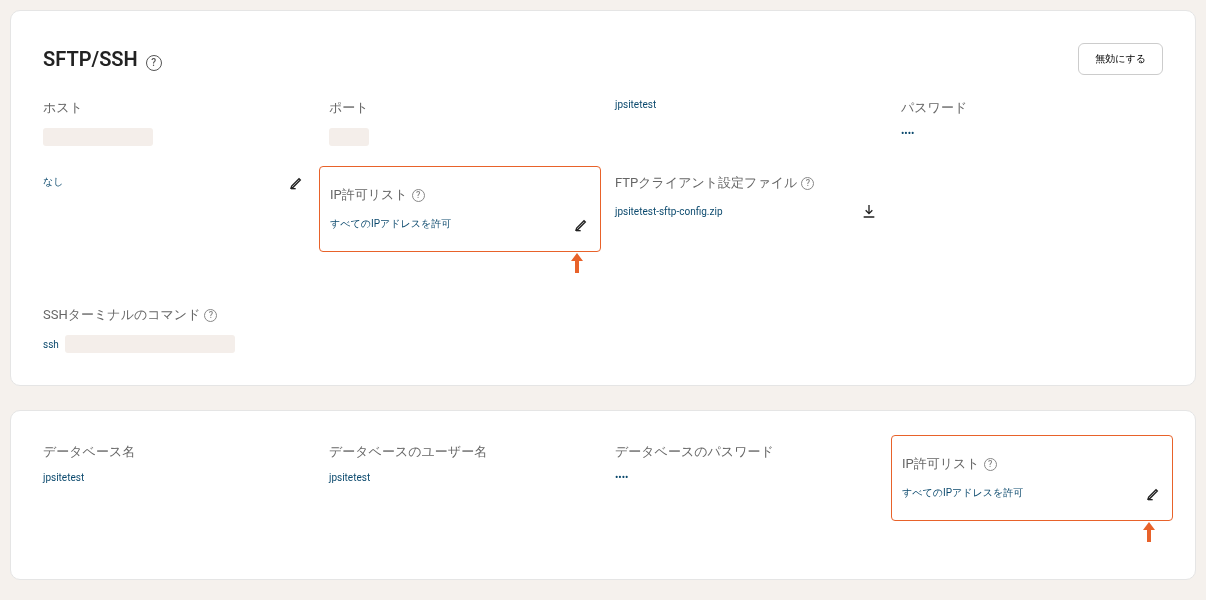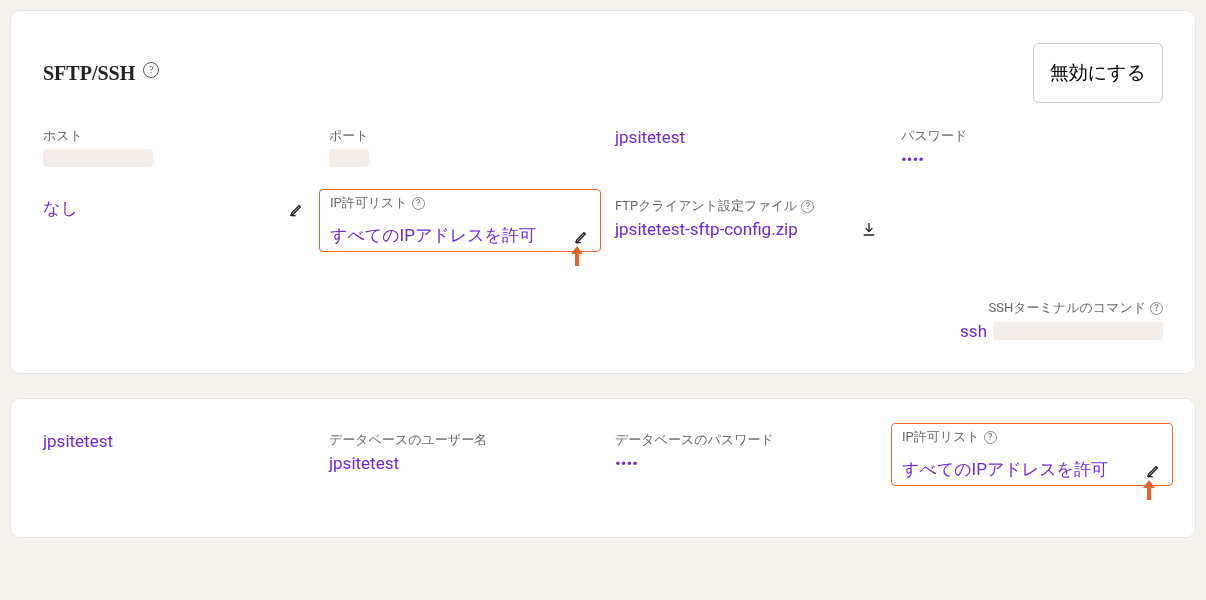--- a/index.html
+++ b/index.html
@@ -21,23 +21,22 @@
     .card-header {
       display: flex;
       justify-content: space-between;
       align-items: center;
       margin-bottom: 24px;
     }
     .card-title {
       font-size: 20px;
       font-weight: 600;
       display: flex;
-      align-items: flex-start;
+      align-items: flex-end;
       gap: 8px;
-      font-family: Liberation Serif, serif;
     }
     .help-icon {
       width: 16px;
       height: 16px;
       border: 1.5px solid #555;
       border-radius: 50%;
       display: inline-flex;
       align-items: center;
       justify-content: center;
       font-size: 10px;
@@ -55,47 +54,47 @@
       justify-content: center;
       font-size: 9px;
       color: #888;
       font-weight: 500;
       line-height: 1;
       margin-left: 4px;
     }
     .btn {
       border: 1px solid #ccc;
       background: #fff;
-      padding: 16px 16px;
+      padding: 8px 16px;
       border-radius: 6px;
-      font-size: 19px;
+      font-size: 10px;
       cursor: pointer;
     }
     .grid {
       display: grid;
       grid-template-columns: repeat(4, 1fr);
       gap: 28px 24px;
     }
-    .field { display: flex; flex-direction: column; gap: 4px; }
-    .field.span-full { grid-column: 1 / -1; align-items: flex-end; }
+    .field { display: flex; flex-direction: column; gap: 11px; }
+    .field.span-full { grid-column: 1 / -1; }
     .field-label {
       font-size: 13px;
       color: #666;
       display: flex;
       align-items: center;
     }
     .field-value-row {
       display: flex;
       align-items: center;
       justify-content: space-between;
       gap: 8px;
     }
     .field-value {
-      font-size: 17px;
-      color: #6d28d9;
+      font-size: 10px;
+      color: #0c4a6e;
     }
     .redacted {
       display: inline-block;
       height: 18px;
       background: #f4eeea;
       border-radius: 3px;
     }
     .edit-icon {
       width: 16px;
       height: 16px;
@@ -104,21 +103,21 @@
     }
     .download-icon {
       width: 16px;
       height: 16px;
       cursor: pointer;
       flex-shrink: 0;
     }
     .highlight {
       border: 1.5px solid #e8622a;
       border-radius: 4px;
-      padding: 4px 10px;
+      padding: 19px 10px;
       margin: -8px -10px;
     }
     .ssh-command {
       display: flex;
       align-items: center;
       gap: 6px;
     }
   </style>
 </head>
 <body>
@@ -219,20 +218,21 @@
     </div>
 
   </div>
 </div>
 
 <div class="card">
 
   <div class="grid">
 
     <div class="field">
+      <div class="field-label">データベース名</div>
       <div class="field-value-row">
         <span class="field-value">jpsitetest</span>
       </div>
     </div>
 
     <div class="field">
       <div class="field-label">データベースのユーザー名</div>
       <div class="field-value-row">
         <span class="field-value">jpsitetest</span>
       </div>

